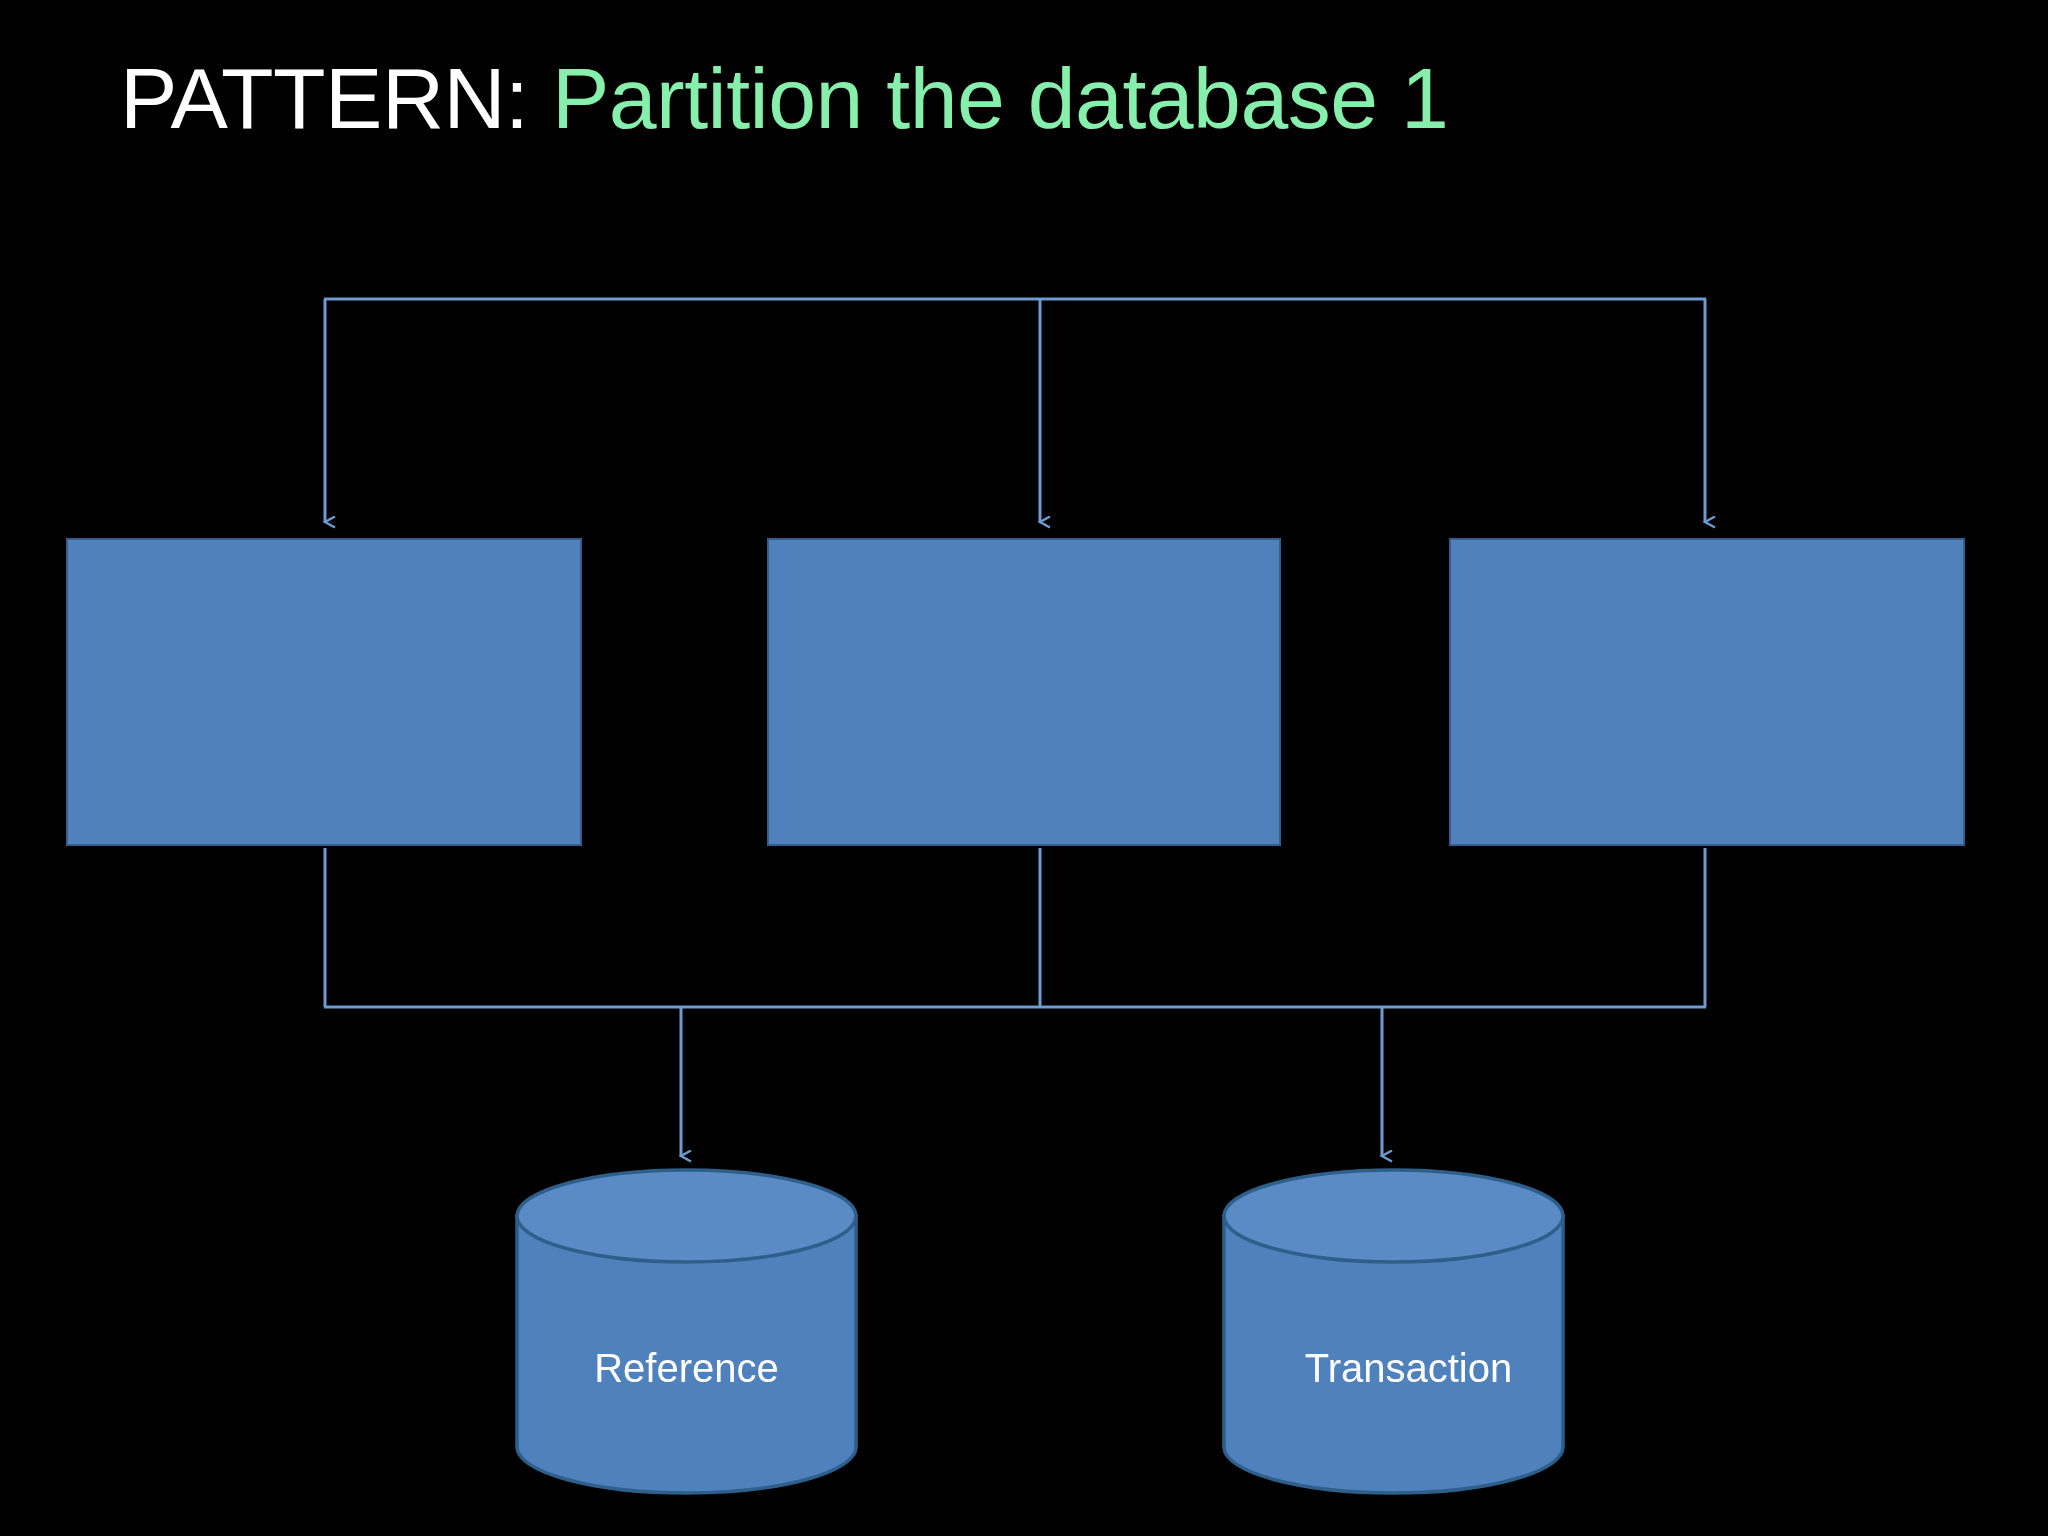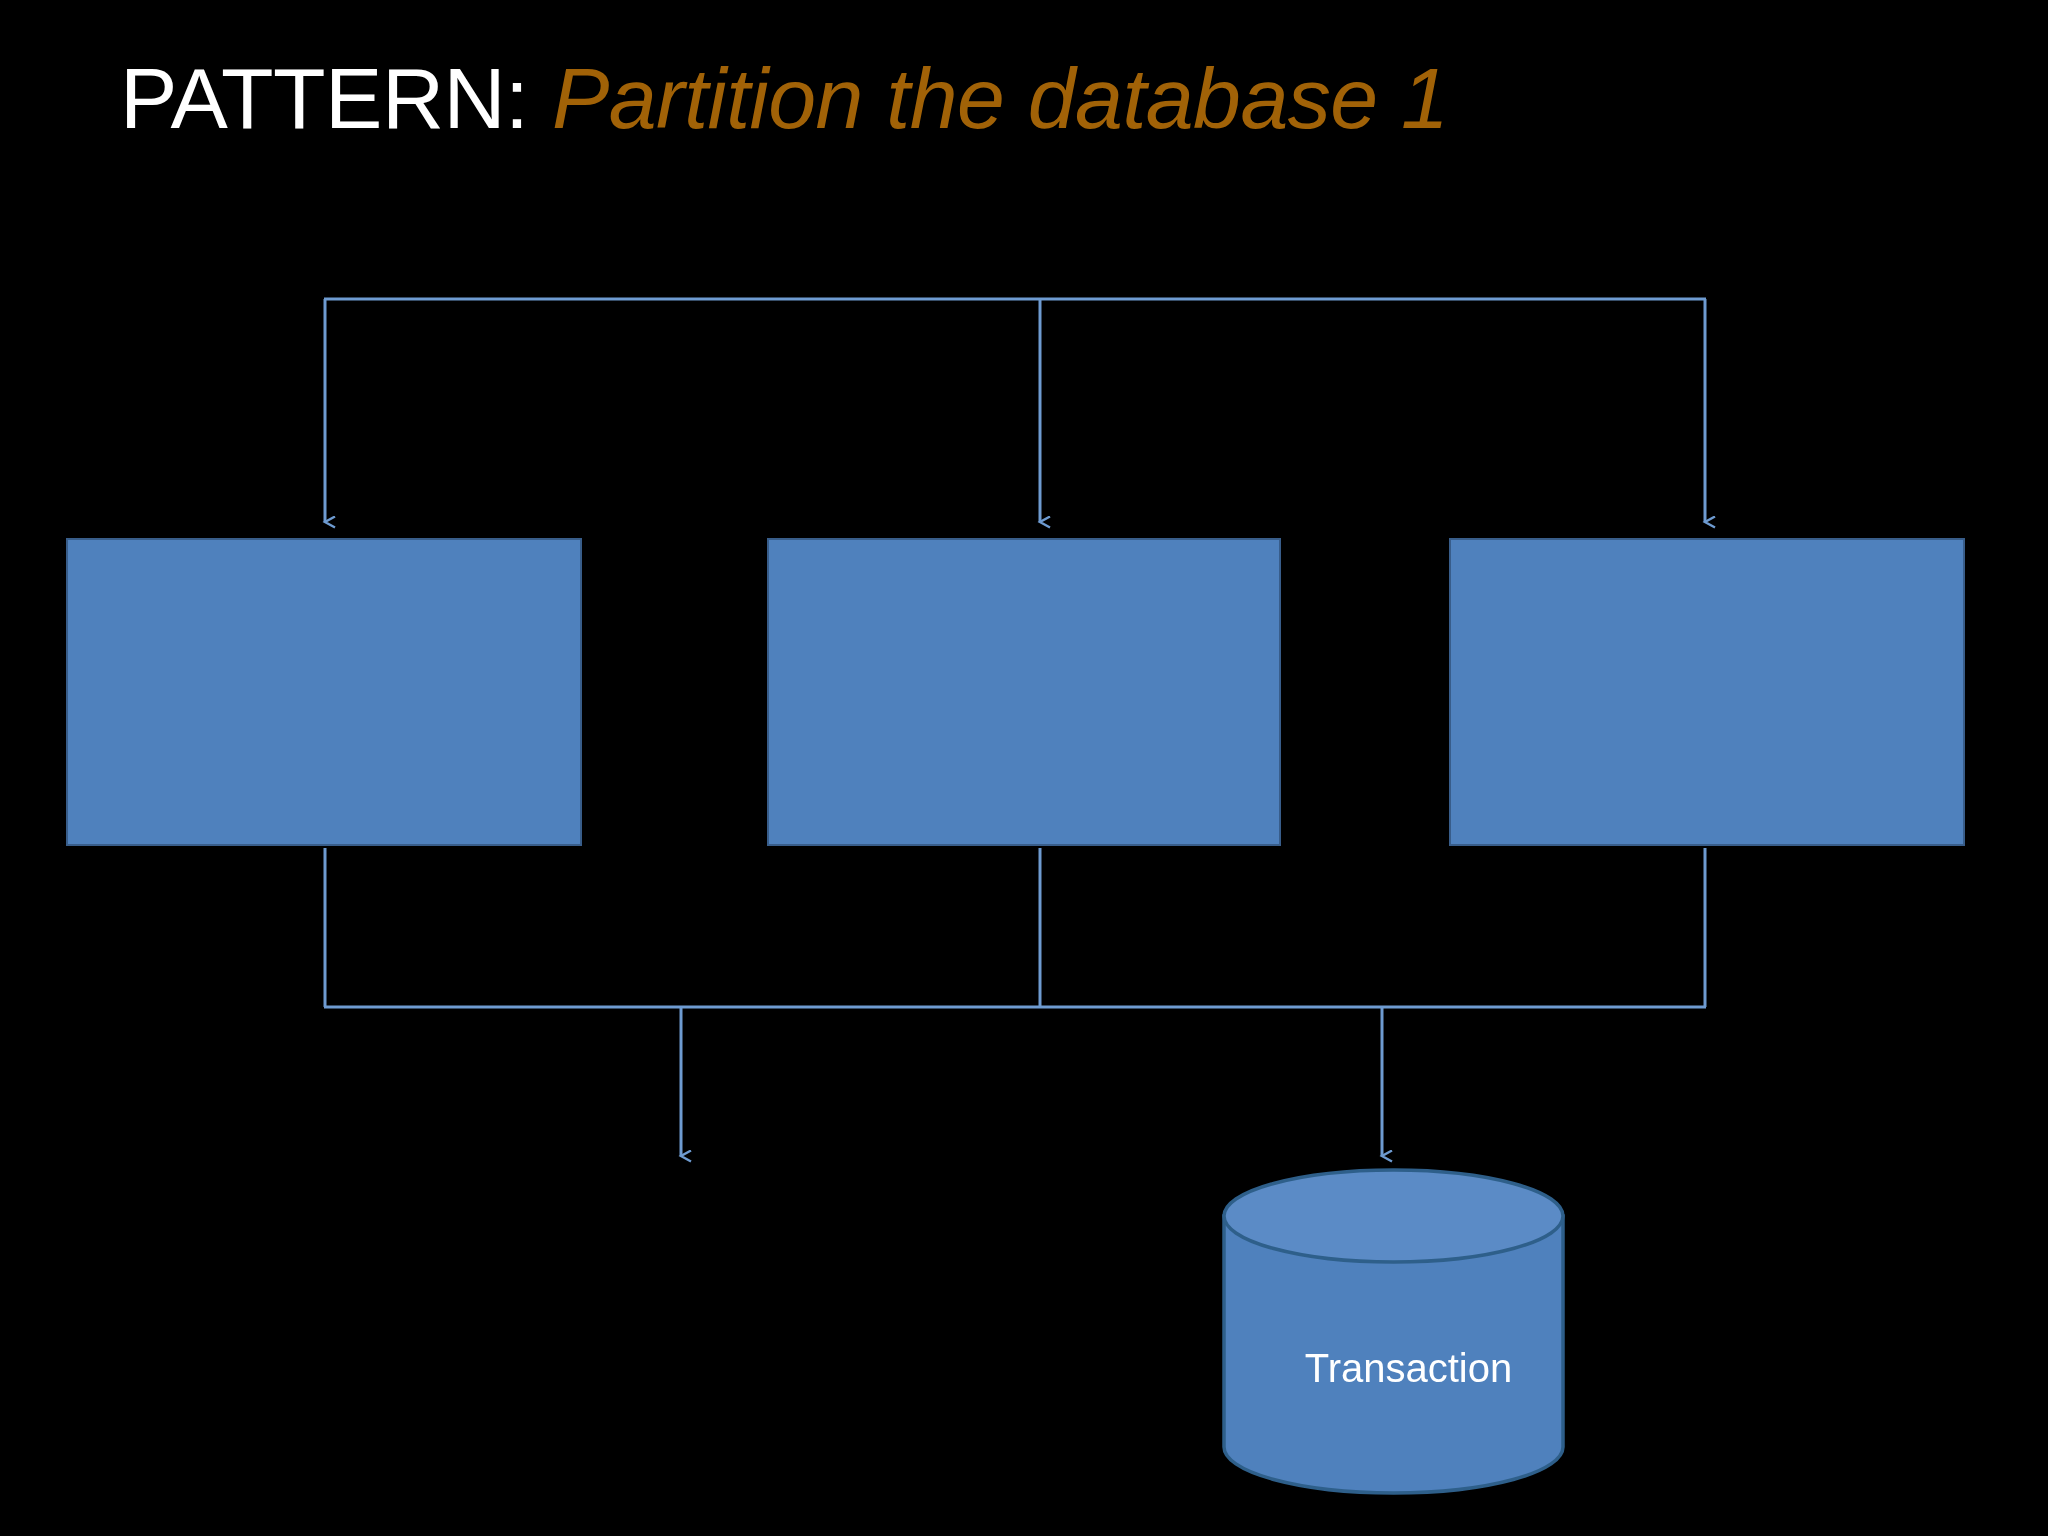--- a/index.html
+++ b/index.html
@@ -29,22 +29,21 @@
     font-size: 86px;
     line-height: 120px;
     font-weight: 400;
     white-space: nowrap;
     letter-spacing: -0.5px;
   }
   #slide-title .kw {
     color: #ffffff;
   }
   #slide-title .rest {
-    color: #a16207;
-    font-style: italic;
+    color: #86efac;
   }
 
   
   #connectors {
     position: absolute;
     left: 0;
     top: 0;
     width: 2048px;
     height: 1536px;
   }
@@ -113,20 +112,27 @@
   </div>
 
   <div class="proc-box" style="left:767px; top:538px; width:514px; height:308px;">
     <span></span>
   </div>
 
   <div class="proc-box" style="left:1449px; top:538px; width:516px; height:308px;">
     <span></span>
   </div>
 
+  <div class="cyl" style="left:515px; top:1168px; width:343px; height:327px;">
+    <svg width="343" height="327" viewBox="0 0 343 327" xmlns="http://www.w3.org/2000/svg">
+      <path d="M2,48 L2,279 A169.5,46 0 0 0 341,279 L341,48 Z" fill="#4F81BD" stroke="#2E5F8A" stroke-width="3.5"></path>
+      <ellipse cx="171.5" cy="48" rx="169.5" ry="46" fill="#5B8BC6" stroke="#2E5F8A" stroke-width="3.5"></ellipse>
+    </svg>
+    <div class="cyl-label" style="top:177px;">Reference</div>
+  </div>
 
   <div class="cyl" style="left:1222px; top:1168px; width:373px; height:327px;">
     <svg width="343" height="327" viewBox="0 0 343 327" xmlns="http://www.w3.org/2000/svg">
       <path d="M2,48 L2,279 A169.5,46 0 0 0 341,279 L341,48 Z" fill="#4F81BD" stroke="#2E5F8A" stroke-width="3.5"></path>
       <ellipse cx="171.5" cy="48" rx="169.5" ry="46" fill="#5B8BC6" stroke="#2E5F8A" stroke-width="3.5"></ellipse>
     </svg>
     <div class="cyl-label" style="top:177px;">Transaction</div>
   </div>
 
 </div>

